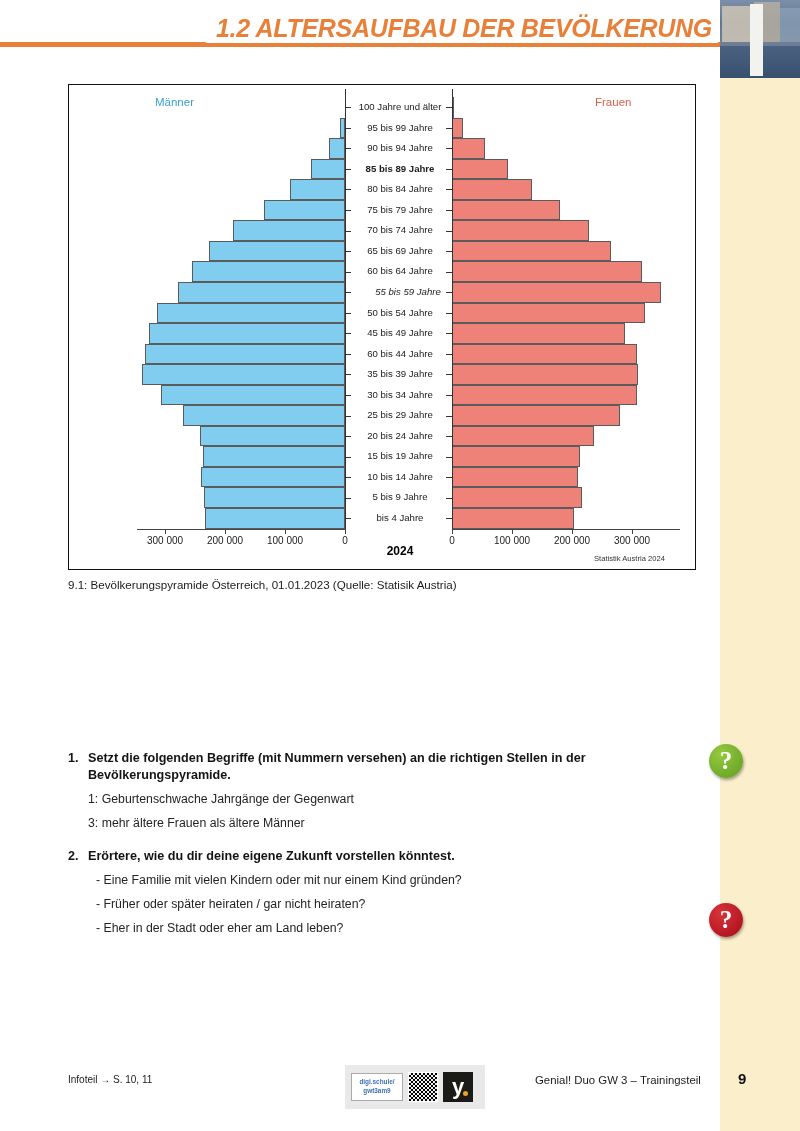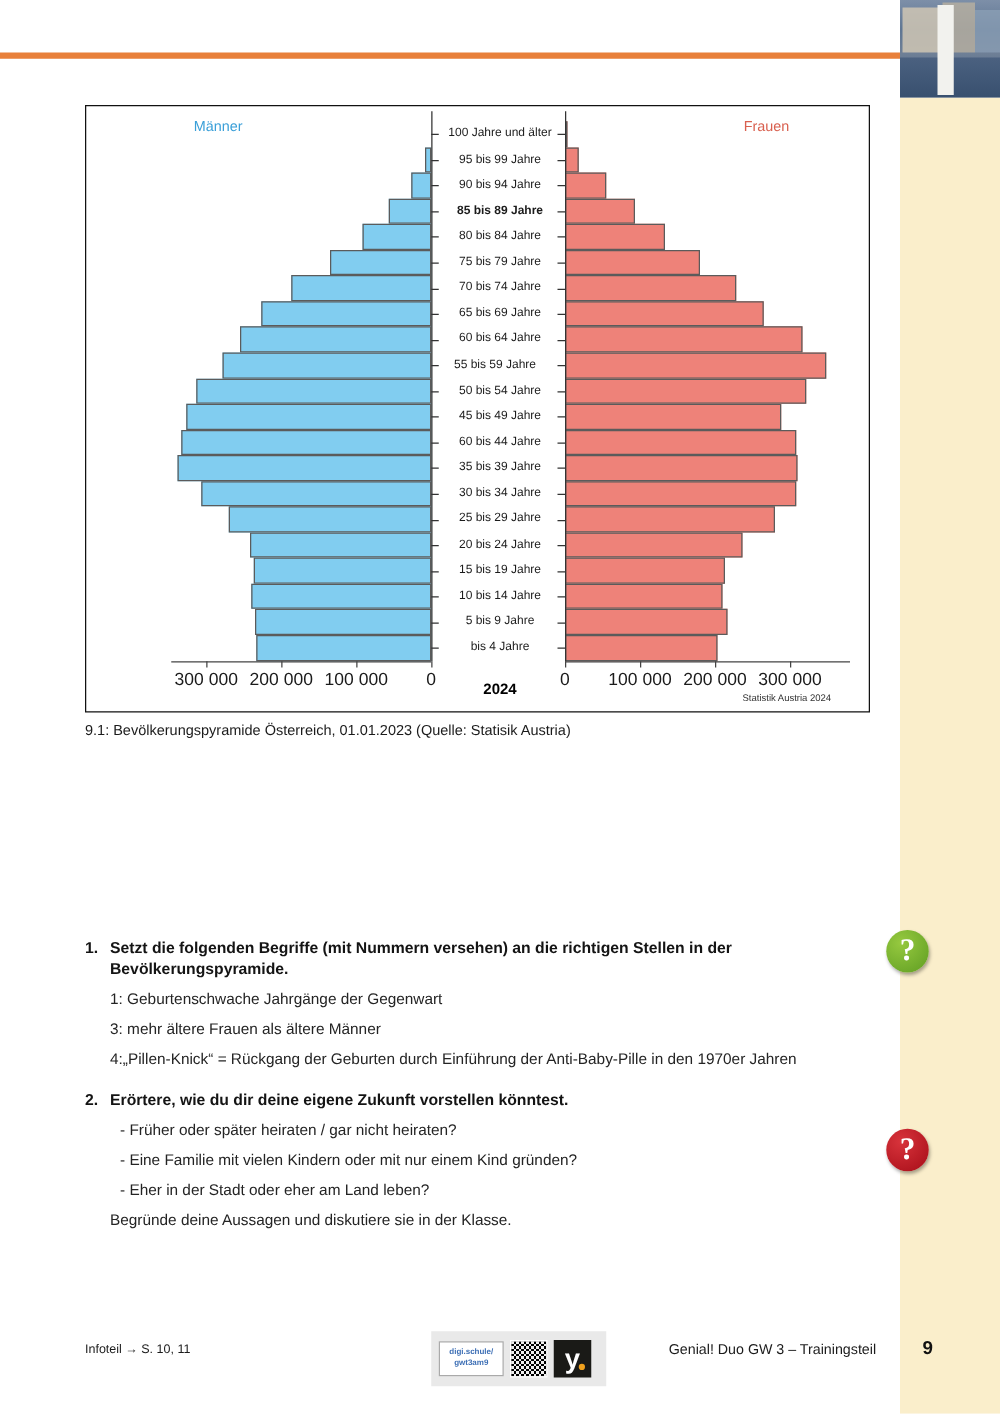--- a/index.html
+++ b/index.html
@@ -96,21 +96,21 @@
   .tick-l, .tick-r {
     position:absolute; width:6px; height:1px; background:#333; top:0;
   }
 
   .axis-center-l { position:absolute; width:1px; background:#333; }
   .axis-center-r { position:absolute; width:1px; background:#333; }
   .axis-base { position:absolute; height:1px; background:#444; }
 
   .xtick { position:absolute; width:1px; height:5px; background:#444; }
   .xlab {
-    position:absolute; font-size:14px; color:#1b1b1b;
+    position:absolute; font-size:10px; color:#1b1b1b;
     text-align:center; width:70px;
   }
   .year-label {
     position:absolute; font-size:12px; font-weight:bold; color:#000;
     width:116px; text-align:center;
   }
   .source-label {
     position:absolute; font-size:7.6px; color:#333;
   }
 
@@ -189,20 +189,21 @@
   }
 </style>
 </head>
 <body>
 
 <div class="right-rail"></div>
 <div class="right-rail-white-top"></div>
 
 <div class="header">
   <div class="header-rule"></div>
+  <div class="header-title">1.2 ALTERSAUFBAU DER BEVÖLKERUNG</div>
   <div class="header-photo">
     <div class="bld1"></div>
     <div class="bld2"></div>
     <div class="bld3"></div>
     <div class="crowd"></div>
     <div class="pillar"></div>
   </div>
 </div>
 
 <div class="figure-box"></div>
@@ -287,21 +288,21 @@
     </div>
     <div class="agelabel" style="left: 348px; top: 261.4px; width: 104px;">60 bis 64 Jahre</div>
     <div class="tick-l" style="left: 345px; top: 271.675px;"></div>
     <div class="tick-r" style="left: 446px; top: 271.675px;"></div>
     <div class="row" style="left: 177.6px; top: 281.95px; width: 167.4px;">
       <div class="bar-m" style="width: 100%; background: rgb(129, 205, 240);"></div>
     </div>
     <div class="row" style="left: 452px; top: 281.95px; width: 208.8px;">
       <div class="bar-f" style="width: 100%; background: rgb(238, 130, 121);"></div>
     </div>
-    <div class="agelabel" style="left: 344px; top: 281.95px; width: 104px;">55 bis 59 Jahre</div>
+    <div class="agelabel" style="left: 356px; top: 281.95px; width: 104px; font-style: italic;">55 bis 59 Jahre</div>
     <div class="tick-l" style="left: 345px; top: 292.225px;"></div>
     <div class="tick-r" style="left: 446px; top: 292.225px;"></div>
     <div class="row" style="left: 157.2px; top: 302.5px; width: 187.8px;">
       <div class="bar-m" style="width: 100%; background: rgb(129, 205, 240);"></div>
     </div>
     <div class="row" style="left: 452px; top: 302.5px; width: 193.2px;">
       <div class="bar-f" style="width: 100%; background: rgb(238, 130, 121);"></div>
     </div>
     <div class="agelabel" style="left: 348px; top: 302.5px; width: 104px;">50 bis 54 Jahre</div>
     <div class="tick-l" style="left: 345px; top: 312.775px;"></div>
@@ -424,32 +425,30 @@
 
 <div class="tasks">
 
   <div class="task">
     <div class="task-head">
       <span class="task-num">1.</span>
       <span class="task-title">Setzt die folgenden Begriffe (mit Nummern versehen) an die richtigen Stellen in der Bevölkerungspyramide.</span>
     </div>
     <div class="task-sub">1: Geburtenschwache Jahrgänge der Gegenwart</div>
     <div class="task-sub">3: mehr ältere Frauen als ältere Männer</div>
-    <div class="task-sub">4:„Pillen-Knick“ = Rückgang der Geburten durch Einführung der Anti-Baby-Pille in den 1970er Jahren</div>
   </div>
 
   <div class="task task2">
     <div class="task-head">
       <span class="task-num">2.</span>
       <span class="task-title">Erörtere, wie du dir deine eigene Zukunft vorstellen könntest.</span>
     </div>
+    <div class="task-sub indent2">- Eine Familie mit vielen Kindern oder mit nur einem Kind gründen?</div>
     <div class="task-sub indent2">- Früher oder später heiraten / gar nicht heiraten?</div>
-    <div class="task-sub indent2">- Eine Familie mit vielen Kindern oder mit nur einem Kind gründen?</div>
     <div class="task-sub indent2">- Eher in der Stadt oder eher am Land leben?</div>
-    <div class="task-sub">Begründe deine Aussagen und diskutiere sie in der Klasse.</div>
   </div>
 
 </div>
 
 <div class="badge badge-green">?</div>
 <div class="badge badge-red">?</div>
 
 <div class="footer-left">Infoteil → S. 10, 11</div>
 <div class="footer-badge">
   <div class="fb-url">

